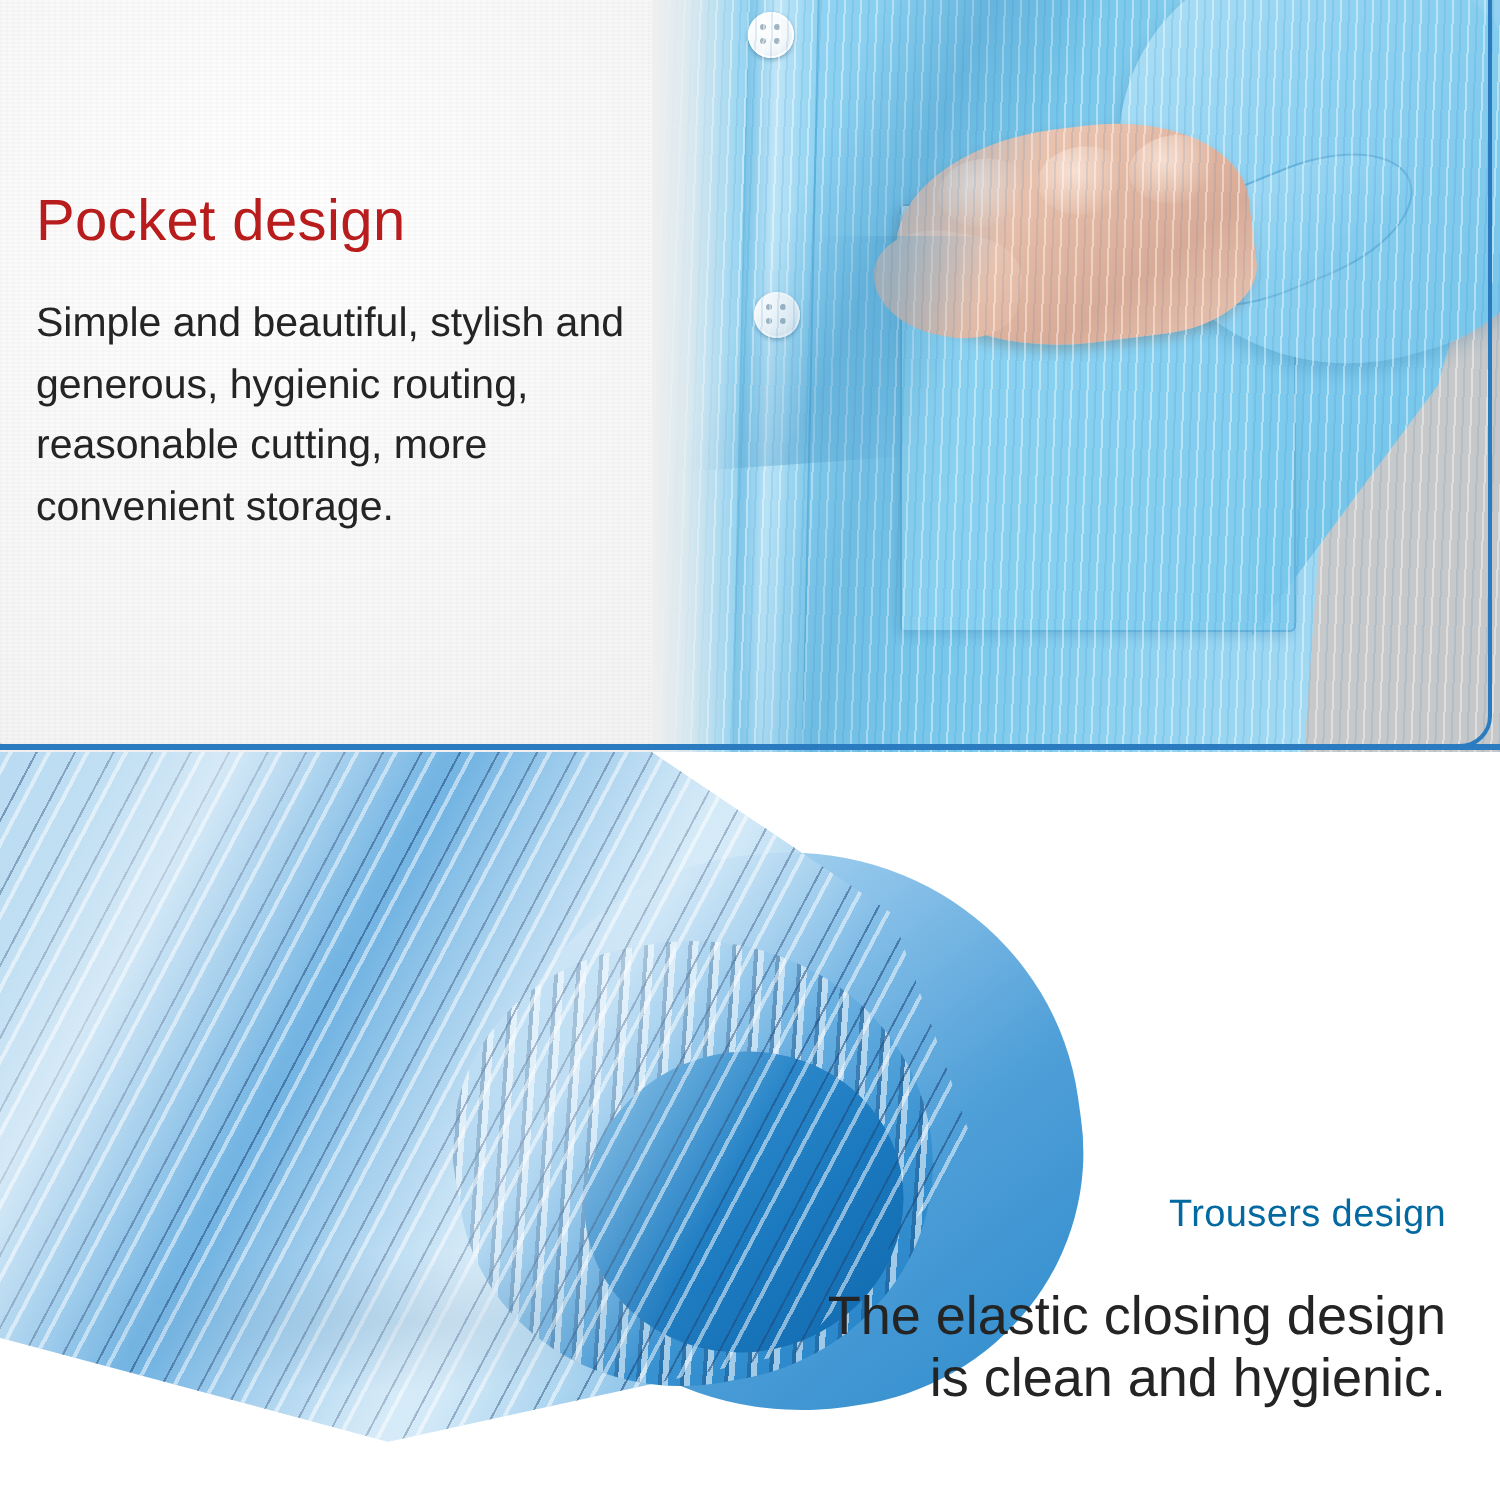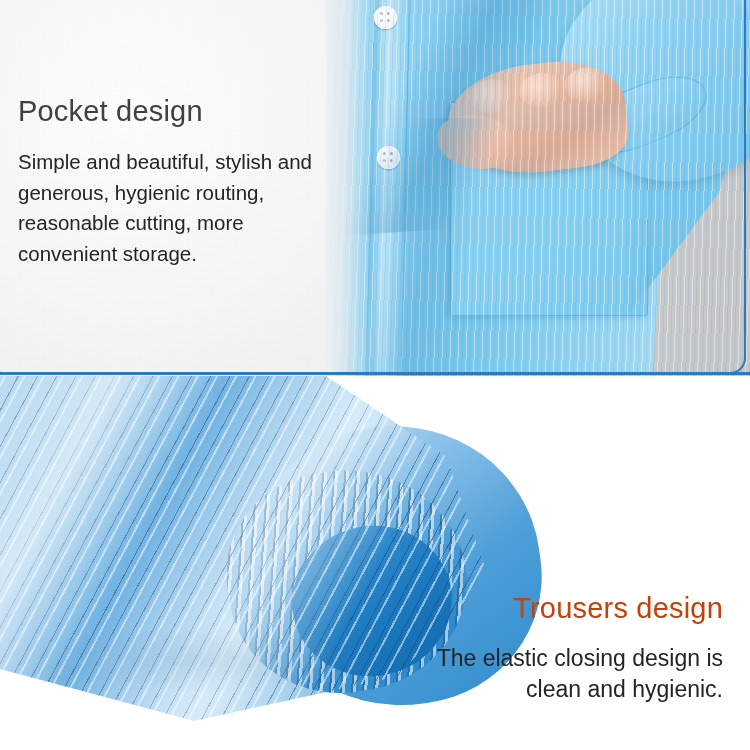--- a/index.html
+++ b/index.html
@@ -81,21 +81,21 @@
   .thumb{position:absolute;left:-14px;top:44px;width:74px;height:52px;border-radius:50% 40% 44% 56%;
     background:linear-gradient(140deg,#f2d2c0,#e0b49f);transform:rotate(16deg);}
   .knuckle{position:absolute;top:10px;width:46px;height:34px;border-radius:50%;
     background:radial-gradient(circle at 40% 35%, rgba(255,238,228,.7), rgba(220,175,155,0) 70%);}
   
   .coat-fade{position:absolute;left:0;top:0;width:46px;height:100%;
     background:linear-gradient(90deg,#efefef 0%, rgba(239,239,239,.75) 40%, rgba(239,239,239,0) 100%);}
 
   
   .top-text{position:absolute;left:18px;top:93px;width:312px;}
-  .h-top{font-size:29px;line-height:36px;color:#404040;font-weight:400;letter-spacing:.2px;margin:0;}
+  .h-top{font-size:29px;line-height:36px;color:#b91c1c;font-weight:400;letter-spacing:.2px;margin:0;}
   .p-top{font-size:20.5px;line-height:30.5px;color:#242424;margin:18px 0 0 0;}
 
   
   .divider{position:absolute;left:0;top:372px;width:750px;height:3px;background:#2a7bc0;}
 
   
   .panel-bot{position:absolute;left:0;top:376px;width:750px;height:374px;background:#ffffff;overflow:hidden;}
   
   .leg{position:absolute;left:-70px;top:-16px;width:600px;height:372px;
     background:linear-gradient(118deg,#cfe7f7 0%,#9ecdec 18%,#6fb2e2 40%,#bcdef4 58%,#7ab9e4 78%,#cfe7f7 100%);
@@ -124,22 +124,22 @@
       rgba(20,70,120,.40) 0 2px,
       rgba(255,255,255,.55) 2px 5px,
       rgba(255,255,255,0) 5px 11px);}
   .cuff-inner{position:absolute;left:292px;top:150px;width:160px;height:150px;border-radius:50%;
     background:linear-gradient(150deg,#3f99d6,#1b79bf 60%,#1169ad 100%);transform:rotate(-12deg);}
   .leg-shadow{position:absolute;left:20px;top:250px;width:360px;height:70px;border-radius:50%;
     background:radial-gradient(ellipse at center, rgba(120,160,190,.22), rgba(255,255,255,0) 70%);}
 
   
   .bot-text{position:absolute;right:27px;top:214px;width:330px;text-align:right;}
-  .h-bot{font-size:29px;line-height:36px;color:#c2410c;font-weight:400;letter-spacing:.2px;margin:0;}
-  .p-bot{font-size:23px;line-height:30.5px;color:#242424;margin:17px 0 0 0;}
+  .h-bot{font-size:19px;line-height:36px;color:#0369a1;font-weight:400;letter-spacing:.2px;margin:0;}
+  .p-bot{font-size:27px;line-height:30.5px;color:#242424;margin:17px 0 0 0;}
 </style>
 </head>
 <body>
 
 <div class="page">
 
   <section class="panel-top">
     <div class="top-bg"></div>
     <div class="top-noise"></div>
 

